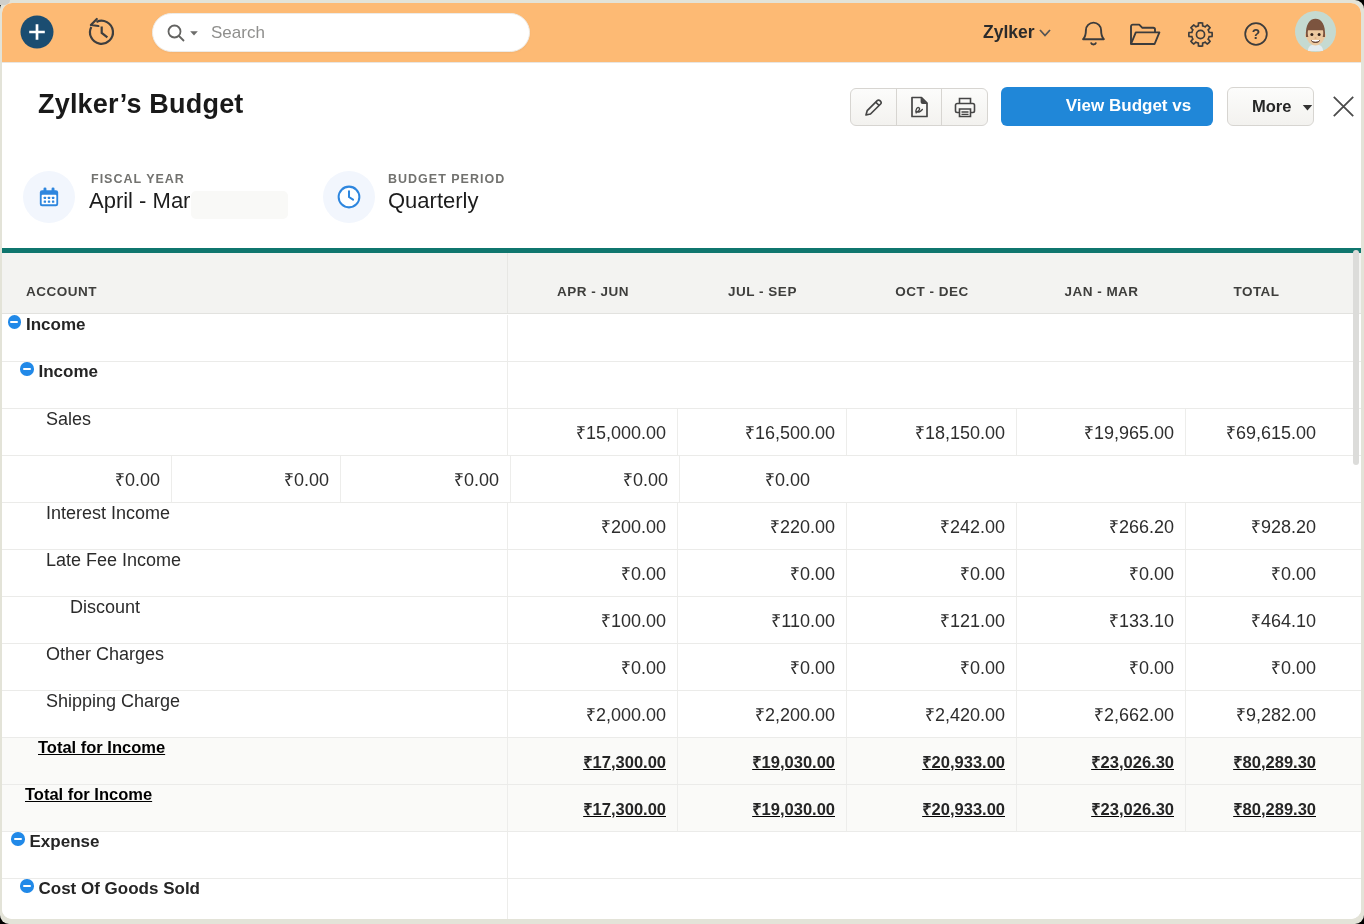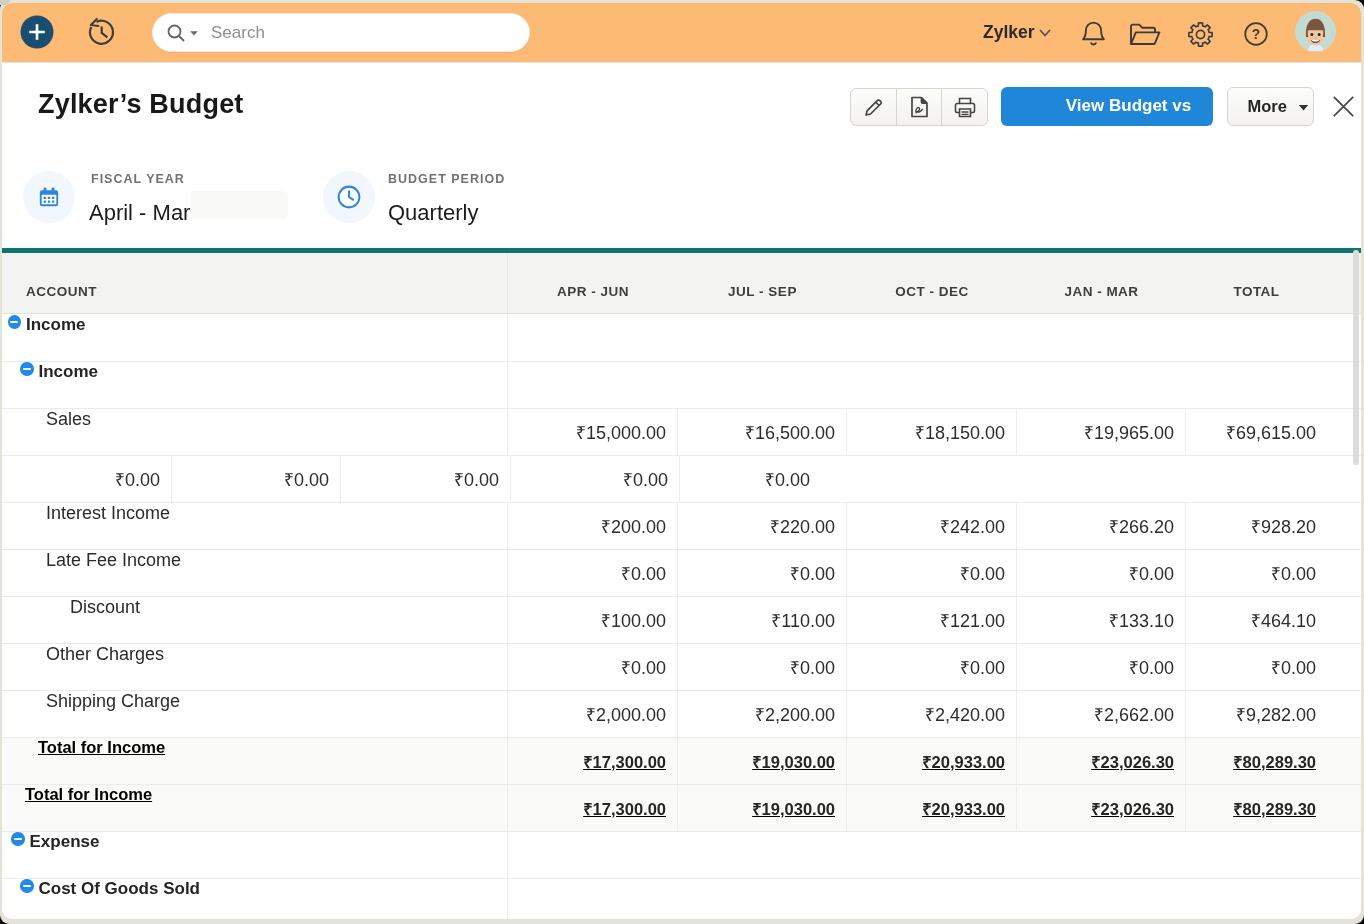--- a/index.html
+++ b/index.html
@@ -32,29 +32,29 @@
 .icongroup { position:absolute; left:836px; top:24px; width:138px; height:38px;
   border:1px solid #d7d5d1; border-radius:6px;
   background:linear-gradient(#fcfcfb,#f3f2ef); display:flex; }
 .icongroup .cell { flex:1; display:flex; align-items:center; justify-content:center; }
 .icongroup .cell + .cell { border-left:1px solid #d7d5d1; }
 .bluebtn { position:absolute; left:987px; top:23px; width:212px; height:39px;
   background:#2087d8; border-radius:6px; color:#fff; font-size:17px; font-weight:700;
   text-align:center; line-height:38px;padding-left:43px; }
 .morebtn { position:absolute; left:1213px; top:23px; width:87px; height:39px;
   border:1px solid #d7d5d1; border-radius:6px; background:linear-gradient(#fcfcfb,#f3f2ef);
-  font-size:16.5px; font-weight:700; color:#262626; text-align:center; line-height:37px; padding-left:15px; }
+  font-size:16.5px; font-weight:700; color:#262626; text-align:right; line-height:37px; padding-left:15px; }
 .closex { position:absolute; left:1318px; top:31px; }
 
 
 .fiscal { position:absolute; left:0; top:143px; width:100%; height:102px; background:#fff; }
 .bcircle { position:absolute; width:52px; height:52px; border-radius:50%; background:#f2f6fd;
   display:flex; align-items:center; justify-content:center; }
 .flabel { position:absolute; font-size:12.5px; font-weight:600; color:#72726f; letter-spacing:1px; }
-.fvalue { position:absolute; font-size:22px; font-weight:500; color:#1c1c1c;margin-top:12px; }
+.fvalue { position:absolute; font-size:22px; font-weight:500; color:#1c1c1c; }
 .fpill { position:absolute; left:189px; top:45px; width:97px; height:28px; background:#f9f9f7; border-radius:5px; }
 
 
 .thead { position:absolute; left:0; top:245px; width:100%; height:66px;
   background:#f3f3f1; border-top:5px solid #0f766e; border-bottom:1px solid #e2e2df;
   display:flex; }
 .thead div { font-size:13.5px; font-weight:700; color:#3e3e3c; letter-spacing:0.5px;
   display:flex; align-items:center; justify-content:center; padding-top:17px; }
 .cacct { width:506px; }
 .cv { width:170px; }

